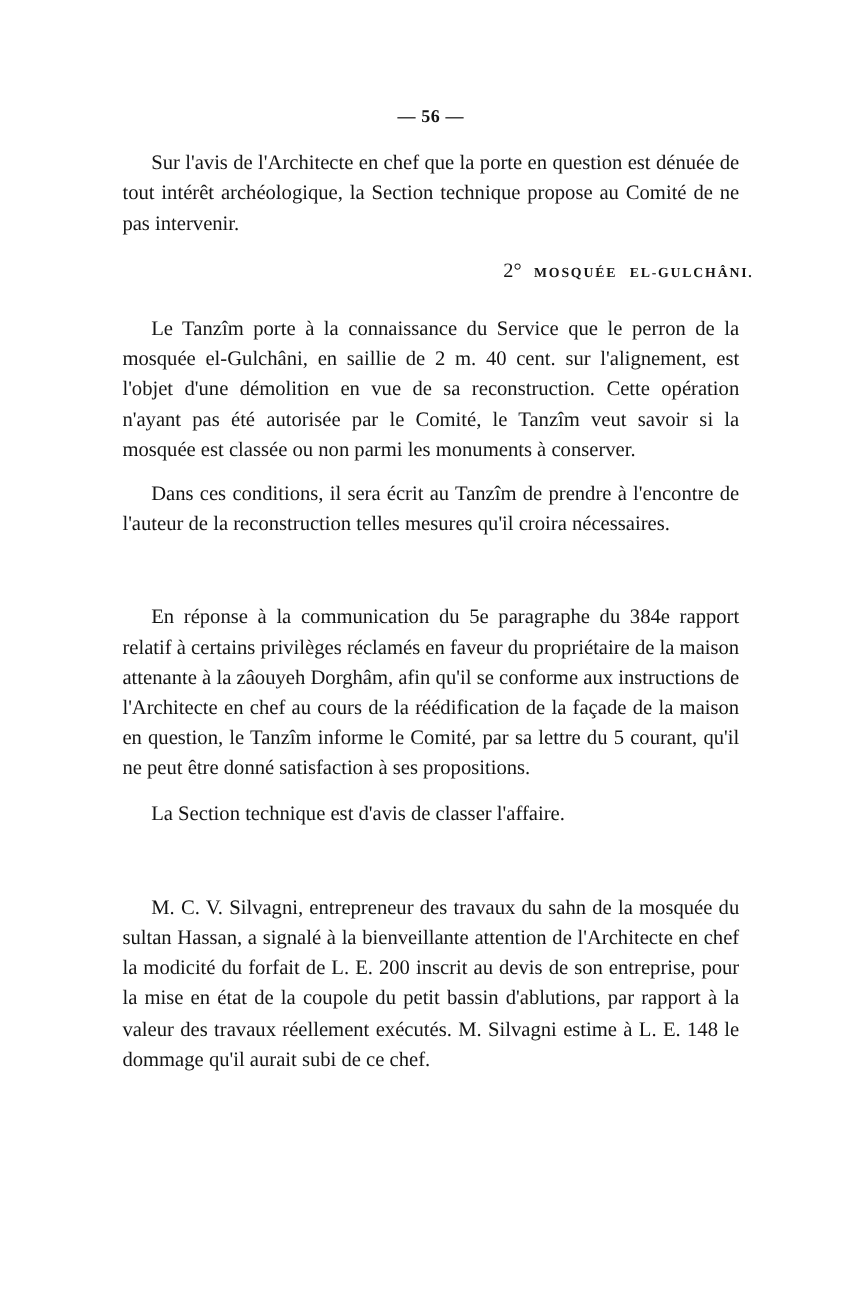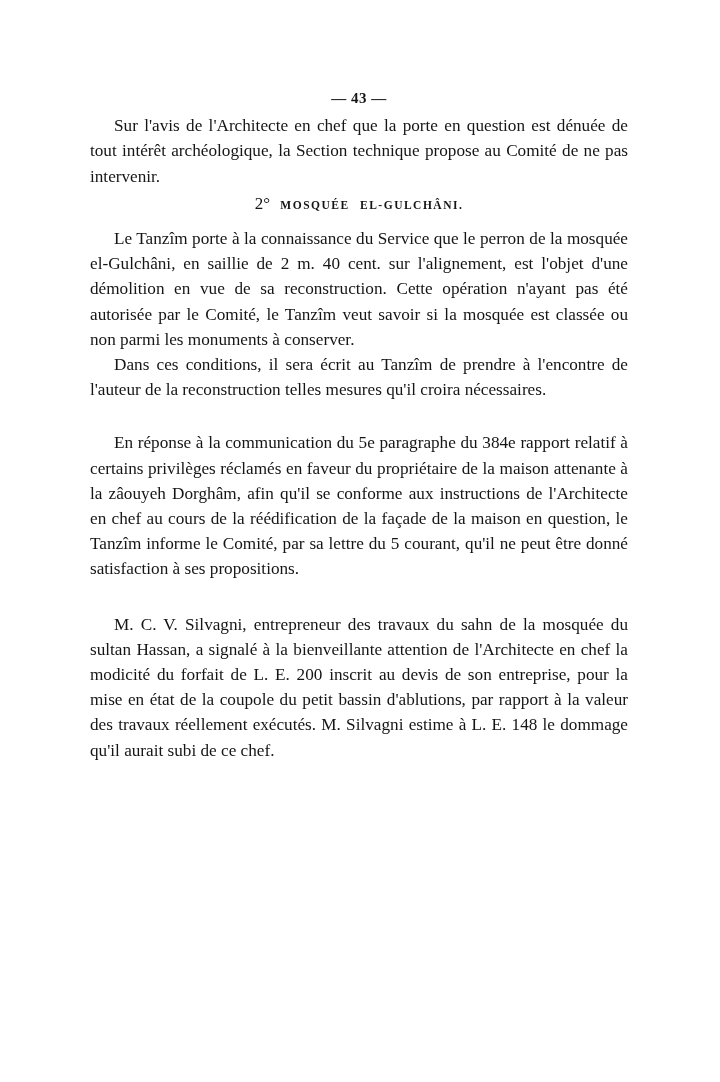--- a/index.html
+++ b/index.html
@@ -3,45 +3,46 @@
 <meta charset="utf-8">
 <style>
   html, body { margin: 0; padding: 0; background: #ffffff; }
   body { width: 720px; height: 1082px; position: relative; overflow: hidden; }
   .page {
     position: absolute; left: 90px; top: 86px; width: 538px;
     font-family: "Liberation Serif", "DejaVu Serif", serif;
     color: #151515; font-size: 17.2px; line-height: 25.2px;
   }
   .pno { text-align: center; font-weight: bold; font-size: 15px; margin-bottom: 2px; letter-spacing: 0.5px; }
-  p { margin: 0; text-align: justify; text-align-last: left; }
+  p { margin: 12px; text-align: justify; text-align-last: left; }
   p.ind { text-indent: 24px; }
-  .h { text-align: center; font-weight: bold; font-size: 11.5px; letter-spacing: 1.5px; word-spacing: 6px; }
+  .h { text-align: right; font-weight: bold; font-size: 11.5px; letter-spacing: 1.5px; word-spacing: 6px; }
   .h .num { font-size: 17px; letter-spacing: 0; font-weight: normal; }
   .gap1 { height: 2px; }
   .gap2 { height: 20px; }
   .gap3 { height: 22px; }
   .gap4 { height: 8px; }
 </style>
 </head>
 <body>
 
 <div class="page">
-  <div class="pno">— 43 —</div>
+  <div class="pno">— 56 —</div>
 
   <p class="ind">Sur l'avis de l'Architecte en chef que la porte en question est dénuée de tout intérêt archéologique, la Section technique propose au Comité de ne pas intervenir.</p>
   <div class="gap1"></div>
   <div class="h">
     <span class="num">2°</span>
     <span>MOSQUÉE EL-GULCHÂNI.</span>
   </div>
   <div class="gap4"></div>
   <p class="ind">Le Tanzîm porte à la connaissance du Service que le perron de la mosquée el-Gulchâni, en saillie de 2 m. 40 cent. sur l'alignement, est l'objet d'une démolition en vue de sa reconstruction. Cette opération n'ayant pas été autorisée par le Comité, le Tanzîm veut savoir si la mosquée est classée ou non parmi les monuments à conserver.</p>
   <p class="ind">Dans ces conditions, il sera écrit au Tanzîm de prendre à l'encontre de l'auteur de la reconstruction telles mesures qu'il croira nécessaires.</p>
 
   <div class="gap2"></div>
   <div class="gap4"></div>
   <p class="ind">En réponse à la communication du 5e paragraphe du 384e rapport relatif à certains privilèges réclamés en faveur du propriétaire de la maison attenante à la zâouyeh Dorghâm, afin qu'il se conforme aux instructions de l'Architecte en chef au cours de la réédification de la façade de la maison en question, le Tanzîm informe le Comité, par sa lettre du 5 courant, qu'il ne peut être donné satisfaction à ses propositions.</p>
+  <p class="ind">La Section technique est d'avis de classer l'affaire.</p>
 
   <div class="gap3"></div>
   <div class="gap4"></div>
   <p class="ind">M. C. V. Silvagni, entrepreneur des travaux du sahn de la mosquée du sultan Hassan, a signalé à la bienveillante attention de l'Architecte en chef la modicité du forfait de L. E. 200 inscrit au devis de son entreprise, pour la mise en état de la coupole du petit bassin d'ablutions, par rapport à la valeur des travaux réellement exécutés. M. Silvagni estime à L. E. 148 le dommage qu'il aurait subi de ce chef.</p>
 </div>
 
 </body></html>

